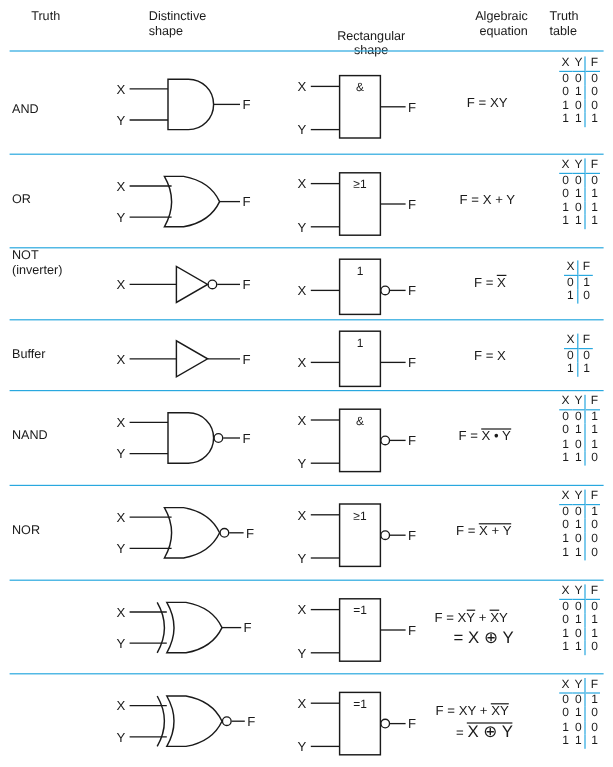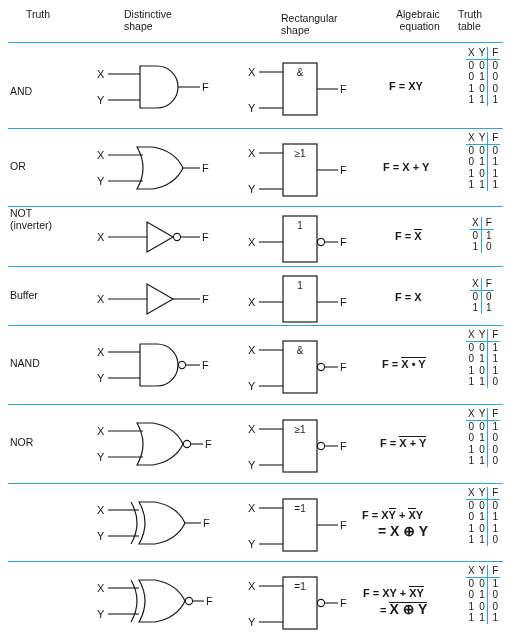--- a/index.html
+++ b/index.html
@@ -32,21 +32,21 @@
   }
   .hdr-cell {
     position: absolute;
     font-size: 10.5px;
     line-height: 12px;
     color: #1a1a1a;
     white-space: pre-line;
   }
   .hdr-name  { left: 26px;  top: 2px; }
   .hdr-dist  { left: 124px; top: 2px; }
-  .hdr-rect  { left: 281px; top: 6px; }
+  .hdr-rect  { left: 281px; top: 18px; text-align: center; }
   .hdr-alg   { left: 396px; top: 2px; text-align: right; }
   .hdr-truth { left: 458px; top: 2px; text-align: left; }
 
   
   .rule {
     position: absolute;
     left: 8px;
     width: 495px;
     height: 0;
     border-top: 1.6px solid #29a8df;
@@ -74,21 +74,21 @@
   .sym svg { display: block; overflow: visible; }
 
   
   .eq {
     position: absolute;
     font-size: 11px;
     line-height: 14px;
     color: #1a1a1a;
     white-space: nowrap;
   }
-  .eq .ln { display: block; font-weight: bold; }
+  .eq .ln { display: block; }
   .eq .ln + .ln { margin-top: 2px; }
   .ovr {
     border-top: 1.1px solid #1a1a1a;
     padding-top: 0px;
     display: inline-block;
     line-height: 13px;
   }
   .xop { font-size: 14px; letter-spacing: 0; }
 
   

